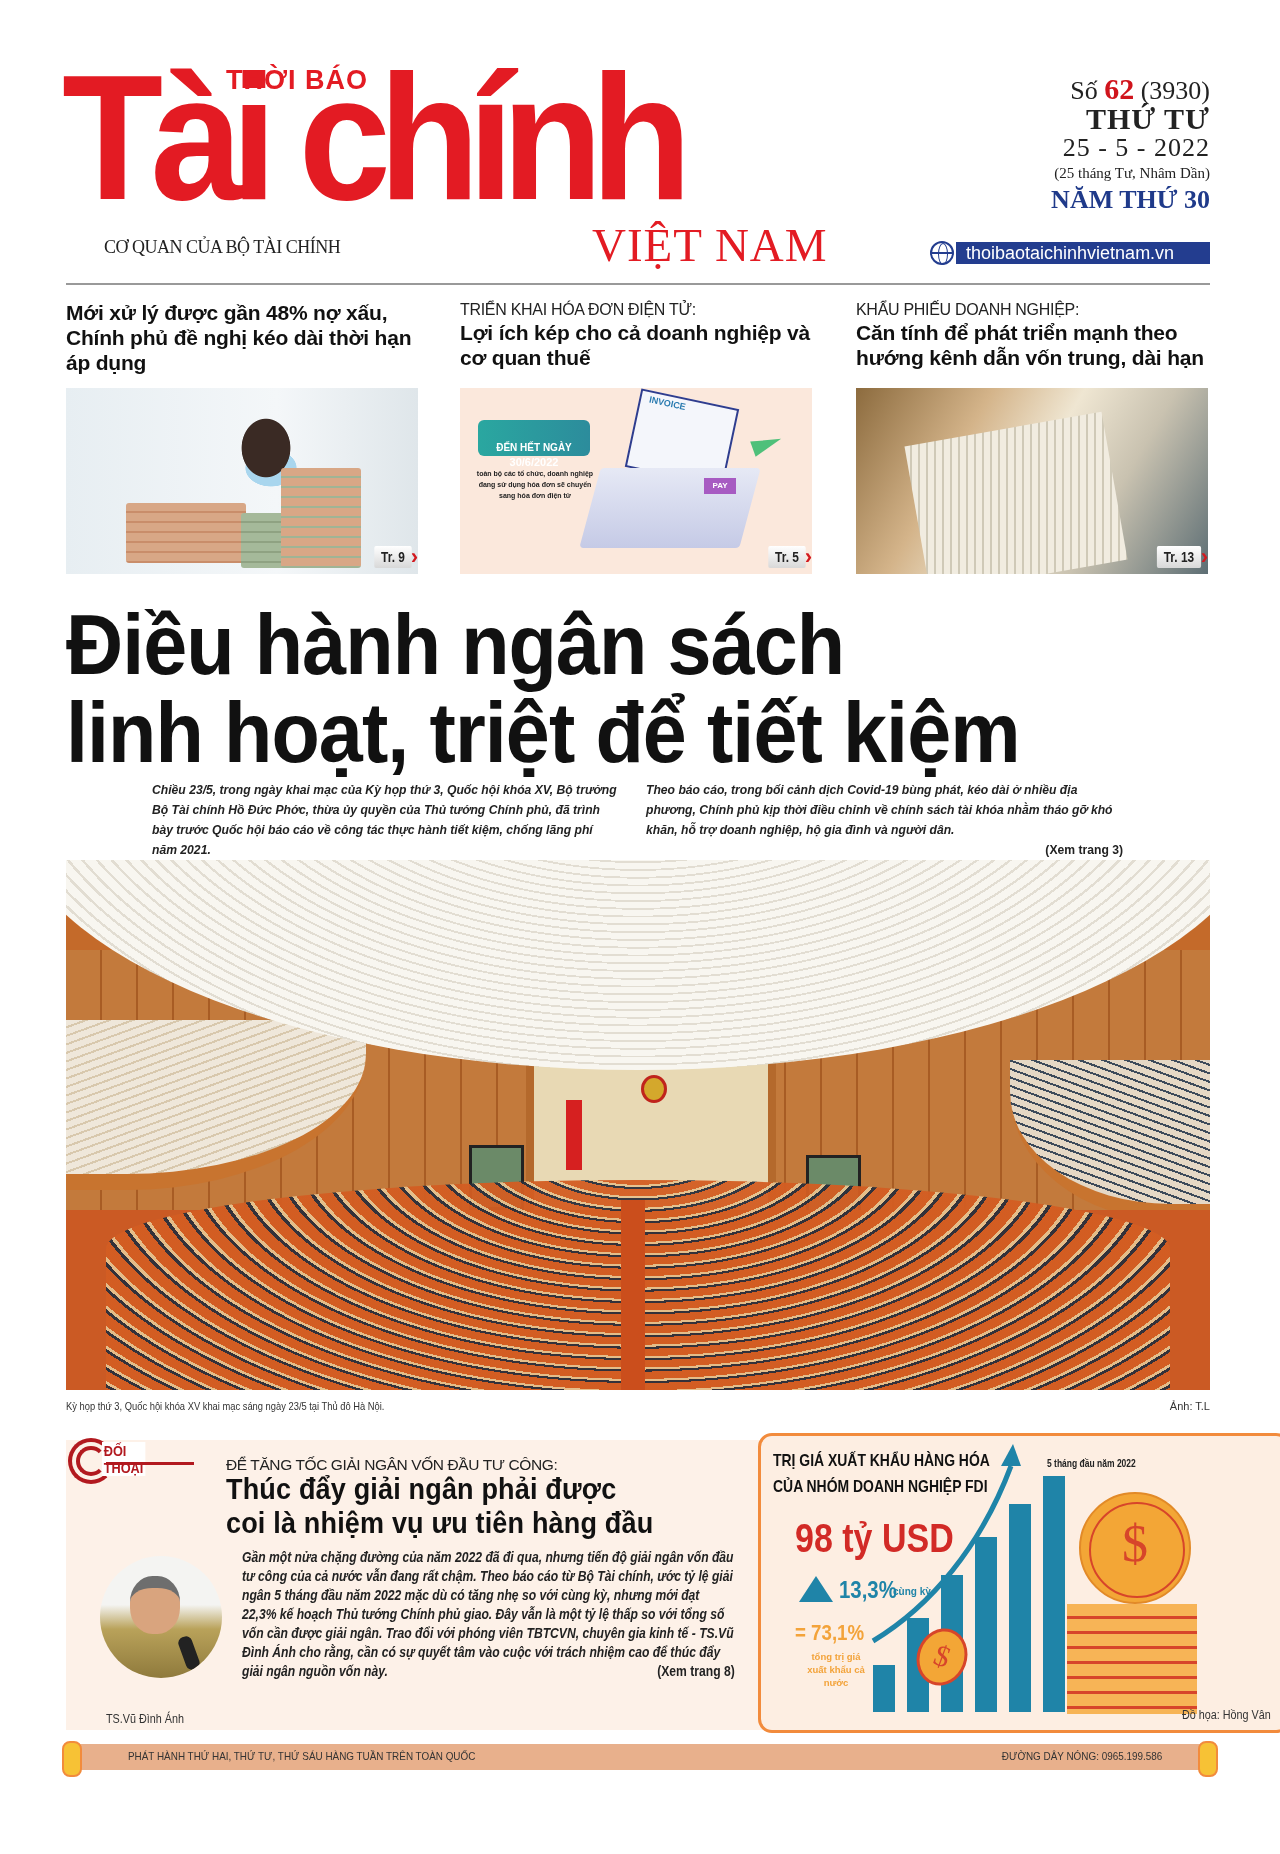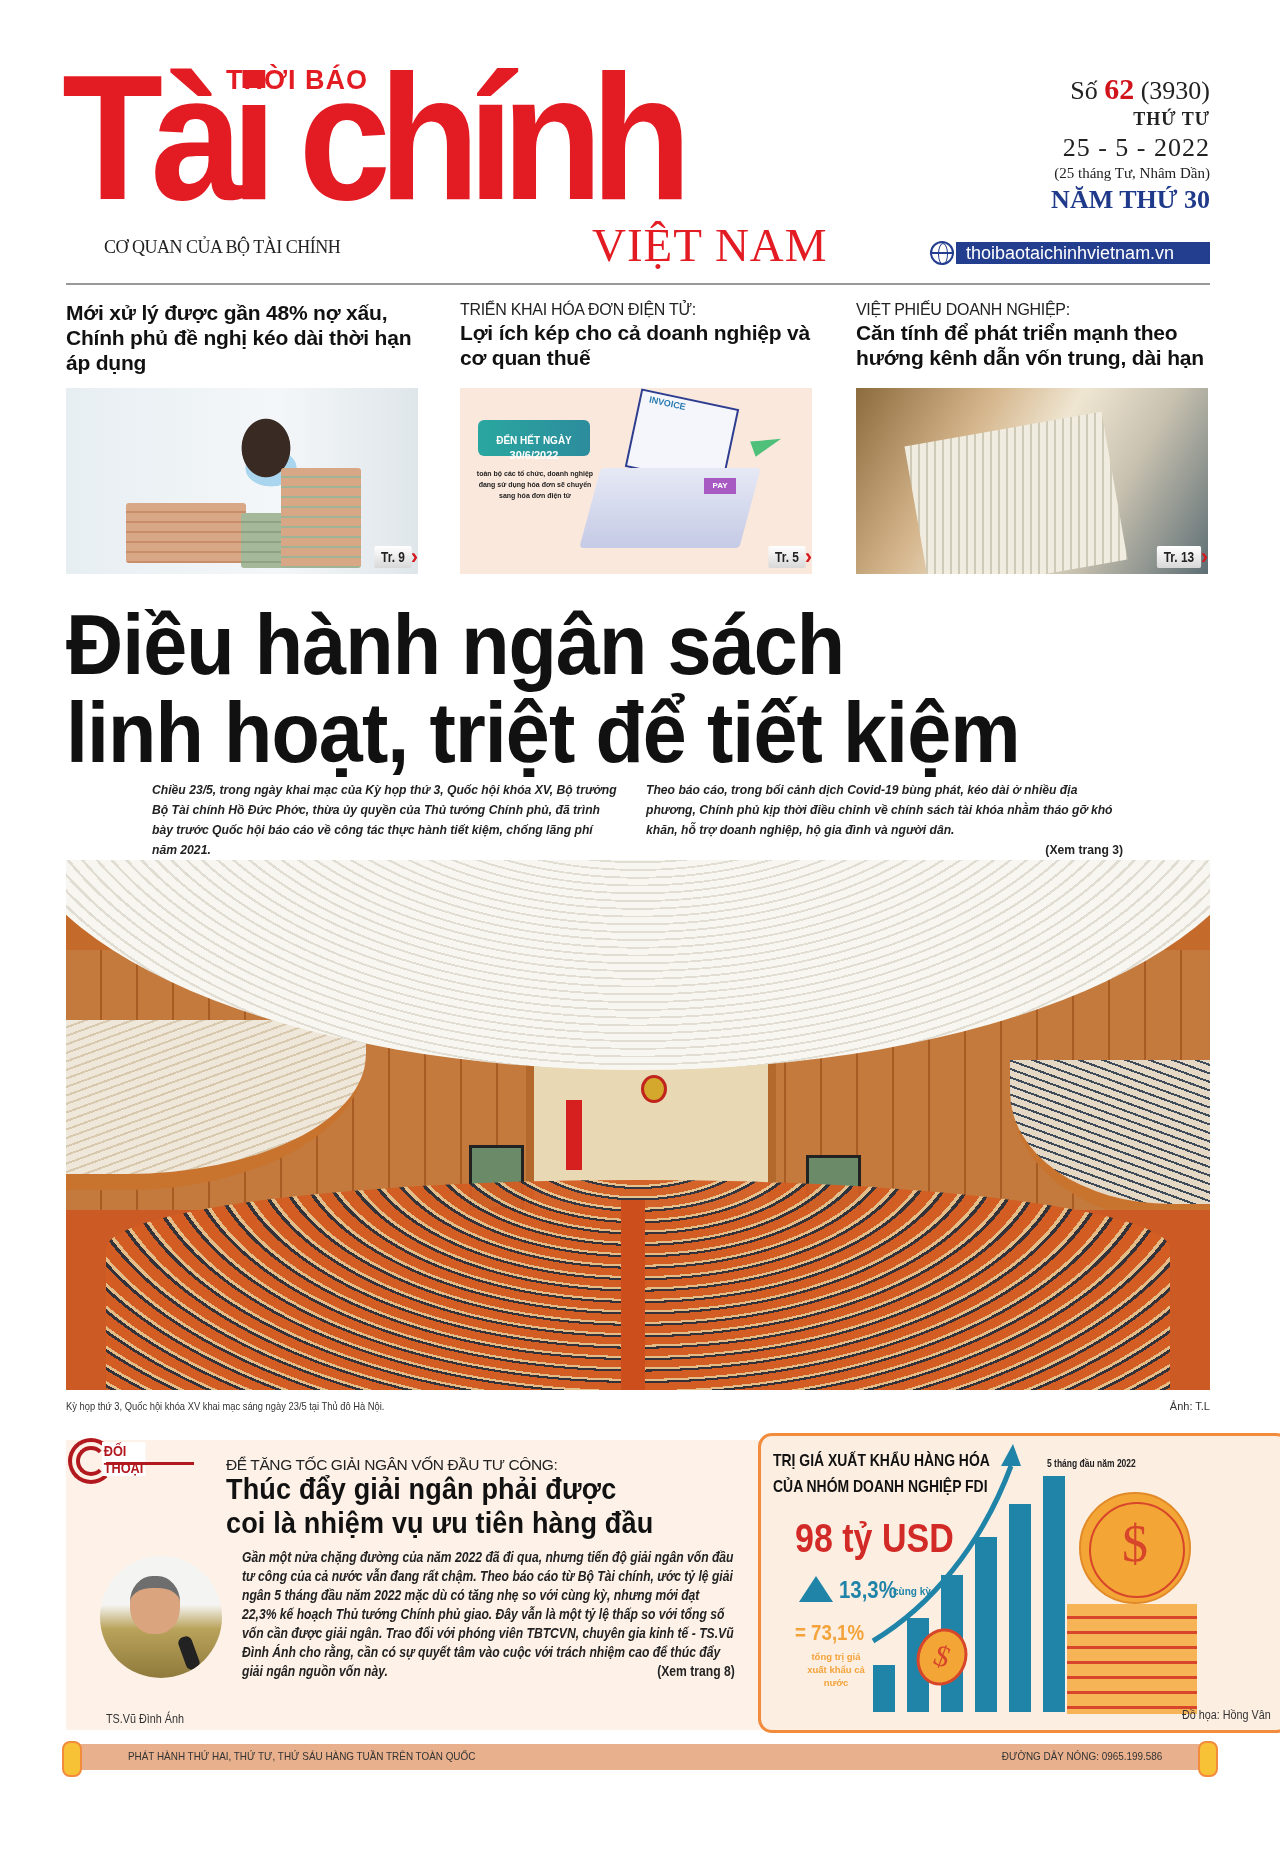--- a/index.html
+++ b/index.html
@@ -13,21 +13,21 @@
   .logo-taichinh { position: absolute; left: -4px; top: -6px; font-family: "Liberation Sans", sans-serif;
     font-weight: 900; font-size: 178px; letter-spacing: -13px; color: #e31b23; line-height: 1; transform: scaleX(0.93); transform-origin: left top; }
   .logo-vietnam { position: absolute; left: 526px; top: 163px; font-family: "Liberation Serif", serif;
     font-size: 47px; color: #e31b23; letter-spacing: 1px; }
   .logo-coquan { position: absolute; left: 38px; top: 182px; font-family: "Liberation Serif", serif;
     font-size: 18px; color: #222; letter-spacing: -0.5px; }
 
   .issue-box { position: absolute; right: 0; top: 20px; width: 240px; text-align: right; font-family: "Liberation Serif", serif; color: #222; }
   .issue-line1 { font-size: 26px; line-height: 28px; }
   .issue-line1 .num { color: #d0141c; font-weight: bold; font-size: 30px; }
-  .issue-weekday { font-size: 18px; font-weight: bold; line-height: 28px; letter-spacing: 1px; }
+  .issue-weekday { font-size: 30px; font-weight: bold; line-height: 28px; letter-spacing: 1px; }
   .issue-date { font-size: 26px; line-height: 30px; letter-spacing: 1px; }
   .issue-lunar { font-size: 15px; line-height: 20px; }
   .issue-year { font-size: 26px; font-weight: bold; color: #1f3a8a; line-height: 34px; }
   .website { position: absolute; right: 0; top: 186px; width: 280px; height: 24px; display: flex; align-items: center; }
   .globe { width: 24px; height: 24px; border-radius: 50%; border: 2px solid #233d8f; position: relative; background: #fff; margin-right: 2px; flex: none; }
   .globe:before { content: ""; position: absolute; left: 6px; top: 0; width: 8px; height: 20px; border: 1.5px solid #233d8f; border-radius: 50%; }
   .globe:after { content: ""; position: absolute; left: 0; top: 9px; width: 20px; height: 1.5px; background: #233d8f; }
   .website-text { flex: 1; height: 22px; background: #233d8f; color: #fff; font-size: 18px; line-height: 22px; padding-left: 10px; }
 
   .rule-top { position: absolute; left: 66px; top: 283px; width: 1144px; height: 2px; background: #999; }
@@ -175,40 +175,40 @@
     </div>
   </div>
 </div>
 
 <article class="top-story" style="left:460px;">
   <div class="kicker">TRIỂN KHAI HÓA ĐƠN ĐIỆN TỬ:</div>
   <div class="title">Lợi ích kép cho cả doanh nghiệp và cơ quan thuế</div>
 </article>
 <div class="top-story" style="left:460px; top:388px;">
   <div class="thumb thumb2">
-    <div style="position:absolute;left:18px;top:32px;width:112px;height:36px;border-radius:6px;background:linear-gradient(90deg,#2aa7a0,#2c8c9c);color:#fff;font-weight:bold;font-size:10px;text-align:center;line-height:14px;padding-top:14px;">
+    <div style="position:absolute;left:18px;top:32px;width:112px;height:36px;border-radius:6px;background:linear-gradient(90deg,#2aa7a0,#2c8c9c);color:#fff;font-weight:bold;font-size:10px;text-align:center;line-height:14px;padding-top:21px;">
       <div>ĐẾN HẾT NGÀY</div>
       <div style="font-size:11px;">30/6/2022</div>
     </div>
     <div style="position:absolute;left:10px;top:80px;width:130px;font-size:7px;font-weight:bold;line-height:11px;text-align:center;color:#222;">toàn bộ các tổ chức, doanh nghiệp đang sử dụng hóa đơn sẽ chuyển sang hóa đơn điện tử</div>
     <div style="position:absolute;left:172px;top:10px;width:100px;height:80px;background:#f4f6fb;border:2px solid #2f3d8e;transform:rotate(12deg);">
       <span style="position:absolute;left:8px;top:2px;font-size:9px;font-weight:bold;color:#2a7bb0;">INVOICE</span>
     </div>
     <div style="position:absolute;left:130px;top:80px;width:160px;height:80px;background:linear-gradient(#e6e9f5,#c5cae6);transform:skewX(-15deg);border-radius:4px;"></div>
     <div style="position:absolute;left:244px;top:90px;width:32px;height:16px;background:#a75bc2;color:#fff;font-size:8px;font-weight:bold;text-align:center;line-height:16px;border-radius:0;">PAY</div>
     <div style="position:absolute;left:292px;top:48px;width:0;height:0;border-left:30px solid #4fc07a;border-top:8px solid transparent;border-bottom:8px solid transparent;transform:rotate(-20deg);"></div>
     <div class="page-tag">
       <span class="tag">Tr. 5</span>
         <span class="chev">›</span>
     </div>
   </div>
 </div>
 
 <article class="top-story" style="left:856px;">
-  <div class="kicker">VIỆT PHIẾU DOANH NGHIỆP:</div>
+  <div class="kicker">KHẨU PHIẾU DOANH NGHIỆP:</div>
   <div class="title">Căn tính để phát triển mạnh theo hướng kênh dẫn vốn trung, dài hạn</div>
 </article>
 <div class="top-story" style="left:856px; top:388px;">
   <div class="thumb thumb3">
     <div style="position:absolute;left:60px;top:40px;width:200px;height:150px;background:repeating-linear-gradient(100deg,#f1ece0 0 6px,#cfc9b7 6px 8px);transform:rotate(-10deg);"></div>
     <div class="page-tag">
       <span class="tag">Tr. 13</span>
         <span class="chev">›</span>
     </div>
   </div>

